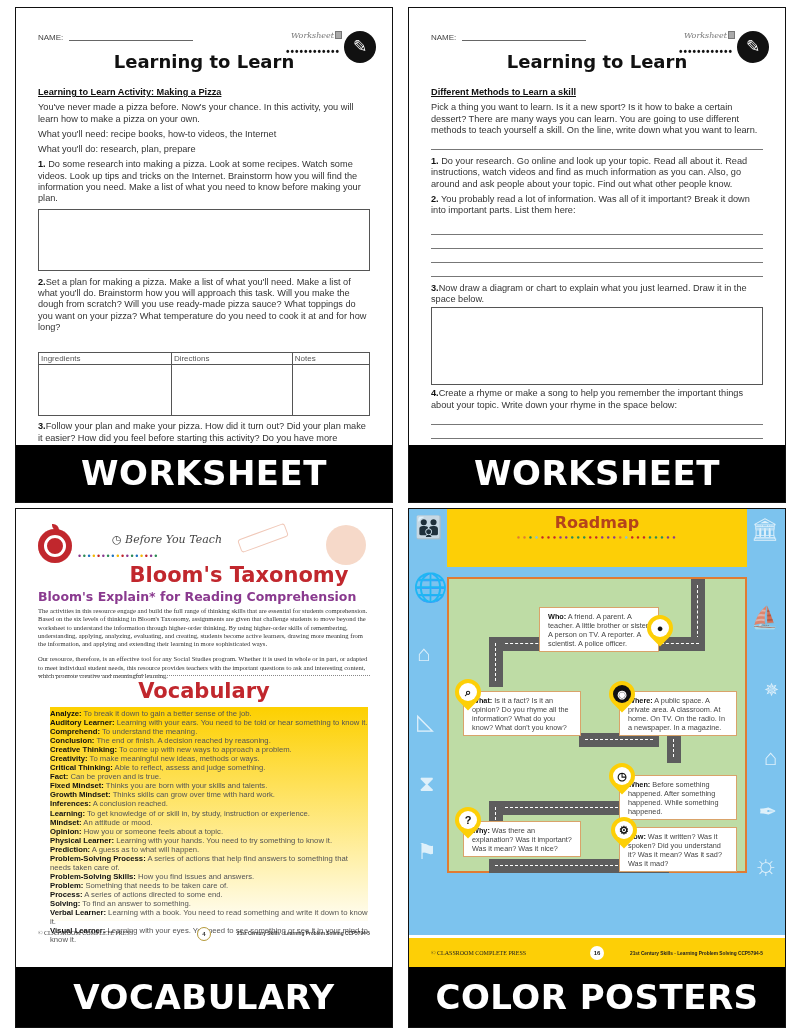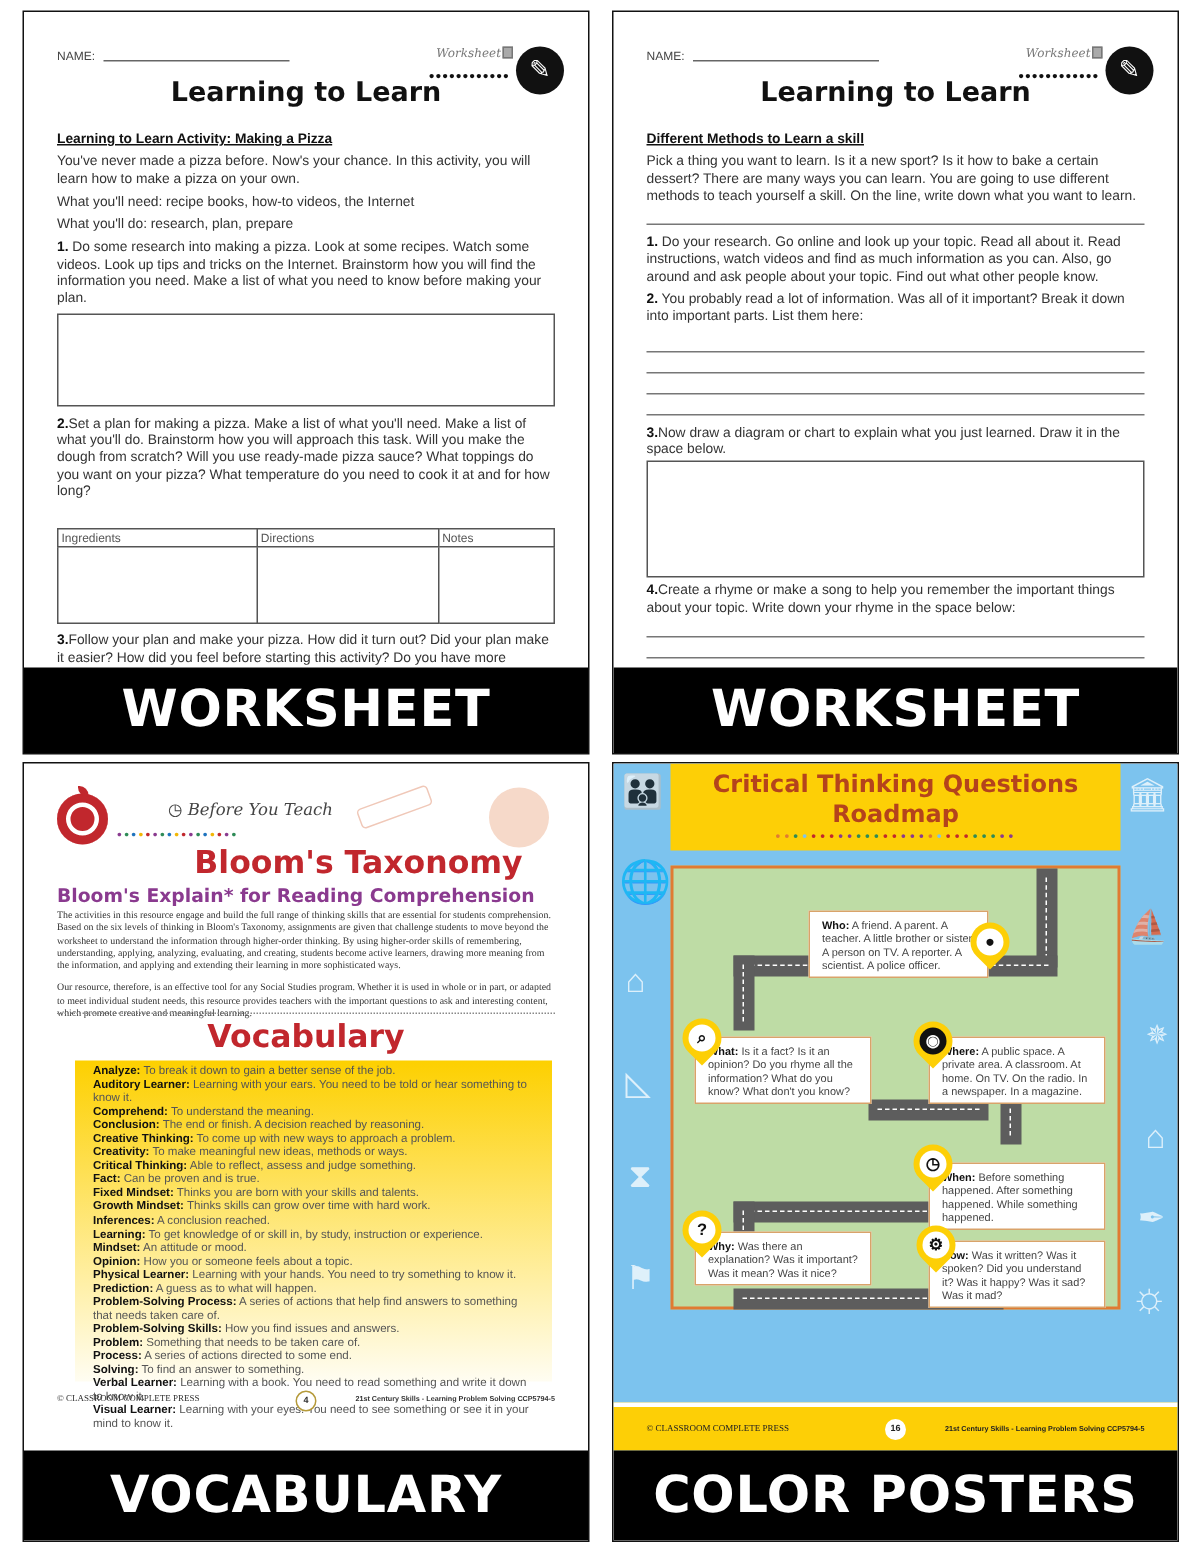--- a/index.html
+++ b/index.html
@@ -37,21 +37,21 @@
 .byt{position:absolute;left:96px;top:24px;font-family:"DejaVu Serif",serif;font-style:italic;font-size:11px;color:#444}
 .cdots{position:absolute;left:62px;top:42px;font-size:9px;letter-spacing:1.6px}
 .tele{position:absolute;left:222px;top:22px;width:50px;height:14px;border:1.5px solid #f0c8b8;transform:rotate(-20deg);border-radius:3px}
 .globe{position:absolute;right:26px;top:16px;width:40px;height:40px;border-radius:50%;background:#f6d9c9}
 .bl h2{position:absolute;left:0;right:0;top:54px;text-align:center;font-size:21px;color:#c1272d;font-family:"DejaVu Sans",sans-serif;font-weight:bold;padding-left:70px}
 .bl h3{position:absolute;left:22px;top:80px;font-size:12.5px;color:#8a3a8f;font-family:"DejaVu Sans",sans-serif;font-weight:bold}
 .bl .intro{position:absolute;left:22px;right:22px;top:98px;font-family:"Liberation Serif",serif;font-size:6.6px;line-height:8.3px;color:#333}
 .bl .intro p{margin-bottom:7px}
 .bl .dotsep{position:absolute;left:22px;right:22px;top:166px;border-top:1.5px dotted #888}
 .bl h4{position:absolute;left:0;right:0;top:170px;text-align:center;font-size:21px;color:#c1272d;font-family:"DejaVu Sans",sans-serif;font-weight:bold}
-.vocab{position:absolute;left:34px;right:24px;top:198px;height:214px;background:linear-gradient(#fdd000,#fff0a8 70%,#fffdf2);padding:2px 12px;font-size:7.7px;line-height:9.05px;color:#555}
+.vocab{position:absolute;left:34px;right:24px;top:198px;height:214px;background:linear-gradient(#fdd000,#fff0a8 70%,#fffdf2);padding:2px 0;font-size:7.7px;line-height:9.05px;color:#555}
 .vocab b{color:#111}
 .foot{position:absolute;left:22px;right:22px;top:418px;height:14px;font-size:6px;color:#333}
 .foot .cp{position:absolute;left:0;top:3px;font-family:"Liberation Serif",serif;font-size:6px}
 .foot .pg{position:absolute;left:50%;margin-left:-7px;top:0;width:14px;height:14px;border-radius:50%;border:1px solid #b59a3a;background:#fff;text-align:center;line-height:12px;font-size:6px;font-weight:bold}
 .foot .ttl{position:absolute;right:0;top:4px;font-size:4.8px;font-weight:bold}
 
 .ps{position:absolute;left:0;right:0;top:0;bottom:60px;background:#7cc3ee}
 .ps .ytitle{position:absolute;left:38px;right:38px;top:0;height:58px;background:#fdcf06;text-align:center;font-family:"DejaVu Sans",sans-serif;font-weight:bold;font-size:16px;line-height:20px;color:#b4431c;padding-top:4px}
 .ps .ytitle .pd{font-size:7px;letter-spacing:1.5px;line-height:10px}
 .ps .map{position:absolute;left:38px;right:38px;top:68px;height:296px;background:#bedca5;border:2.5px solid #e07b32}
@@ -206,21 +206,20 @@
     <span class="sideicon" style="right:6px;top:96px">⛵</span>
     <span class="sideicon" style="right:6px;top:170px;font-size:18px">✵</span>
     <span class="sideicon" style="left:8px;top:200px">◺</span>
     <span class="sideicon" style="right:8px;top:236px">⌂</span>
     <span class="sideicon" style="left:10px;top:262px">⧗</span>
     <span class="sideicon" style="right:8px;top:290px">✒</span>
     <span class="sideicon" style="left:8px;top:330px">⚑</span>
     <span class="sideicon" style="right:6px;top:340px;font-size:28px">☼</span>
 
     <div class="ytitle">
-      <div>Critical Thinking Questions</div>
       <div>Roadmap</div>
       <div class="pd"><span style="color:#e07b32">••</span><span style="color:#2e8b57">•</span><span style="color:#7cc3ee">•</span><span style="color:#c1272d">•••</span><span style="color:#8a3a8f">••</span><span style="color:#2e8b57">•••</span><span style="color:#c1272d">••</span><span style="color:#8a3a8f">•••</span><span style="color:#e07b32">•</span><span style="color:#7cc3ee">•</span><span style="color:#c1272d">•••</span><span style="color:#2e8b57">•••</span><span style="color:#8a3a8f">••</span></div>
     </div>
 
     <div class="map">
       <div class="road v" style="left:242px;top:0;height:66px"></div>
       <div class="road h" style="left:40px;top:58px;width:216px"></div>
       <div class="road v" style="left:40px;top:58px;height:50px"></div>
       <div class="road h" style="left:130px;top:154px;width:80px"></div>
       <div class="road v" style="left:218px;top:154px;height:30px"></div>
@@ -246,21 +245,21 @@
       <div class="qb" style="left:170px;top:196px;width:118px"><b>When:</b><span> Before something happened. After something happened. While something happened.</span></div>
       <div class="pin" style="left:160px;top:184px">
           <span>◷</span>
         </div>
 
       <div class="qb" style="left:14px;top:242px;width:118px"><b>Why:</b><span> Was there an explanation? Was it important? Was it mean? Was it nice?</span></div>
       <div class="pin" style="left:6px;top:228px">
           <span>?</span>
         </div>
 
-      <div class="qb" style="left:170px;top:248px;width:118px"><b>How:</b><span> Was it written? Was it spoken? Did you understand it? Was it happy? Was it sad? Was it mad?</span></div>
+      <div class="qb" style="left:170px;top:248px;width:118px"><b>How:</b><span> Was it written? Was it spoken? Did you understand it? Was it mean? Was it sad? Was it mad?</span></div>
       <div class="pin" style="left:162px;top:238px">
           <span>⚙</span>
         </div>
     </div>
 
     <div class="bot">
       <span class="cp">© CLASSROOM COMPLETE PRESS</span>
       <span class="pg">16</span>
       <span class="ttl">21st Century Skills - Learning Problem Solving CCP5794-5</span>
     </div>

